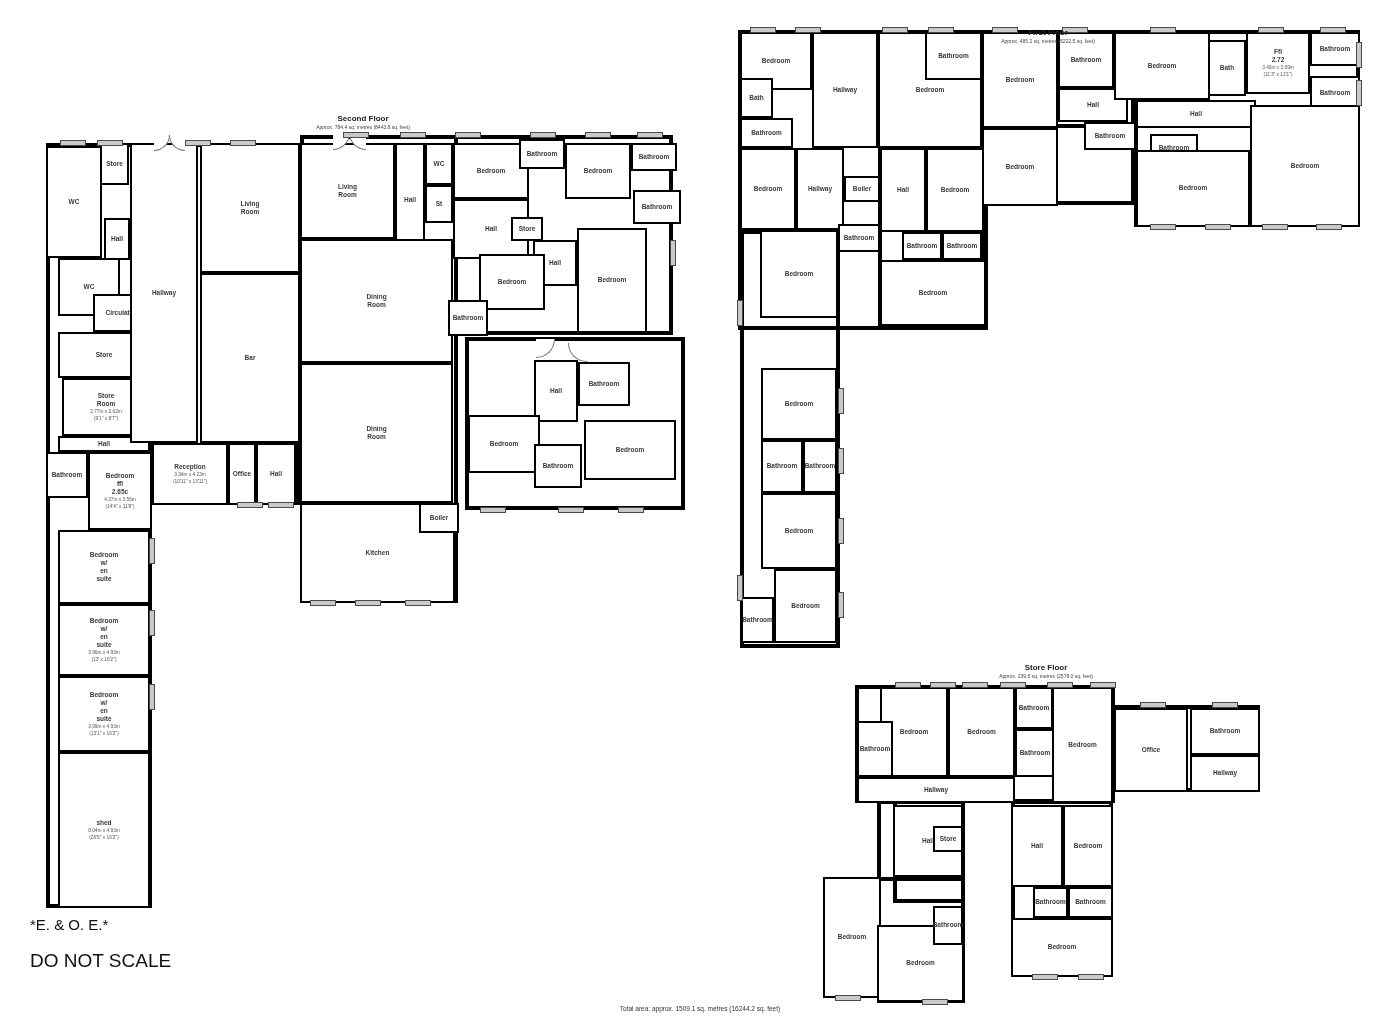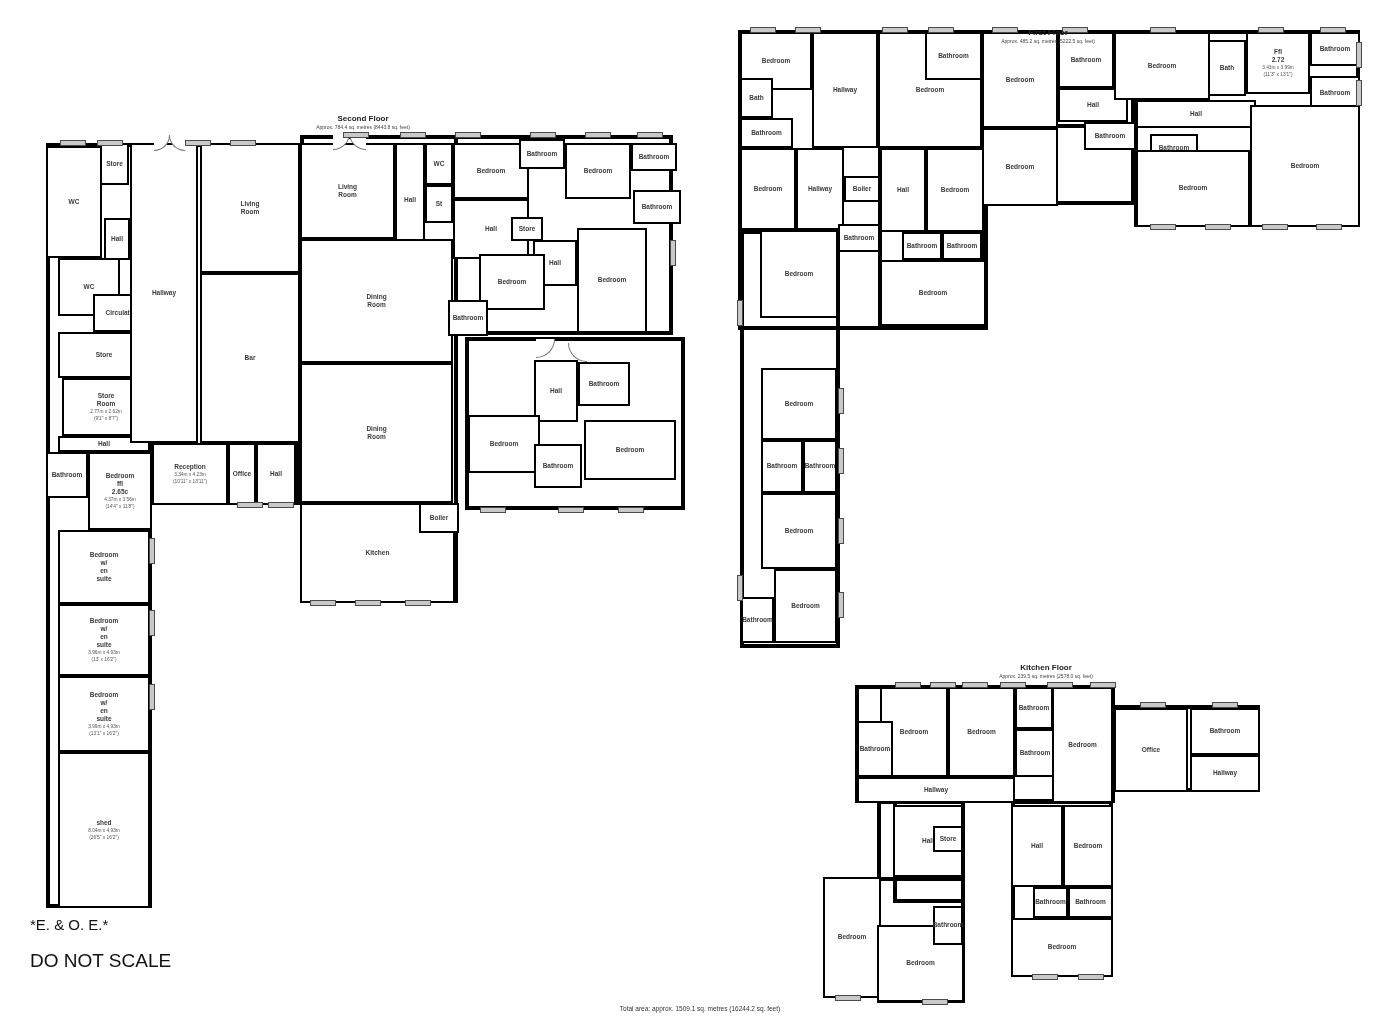--- a/index.html
+++ b/index.html
@@ -442,17 +442,17 @@
       <div class="window" style="left: 1000px; top: 682px; width: 26px; height: 6px;"></div>
       <div class="window" style="left: 1047px; top: 682px; width: 26px; height: 6px;"></div>
       <div class="window" style="left: 1090px; top: 682px; width: 26px; height: 6px;"></div>
       <div class="window" style="left: 1140px; top: 702px; width: 26px; height: 6px;"></div>
       <div class="window" style="left: 1212px; top: 702px; width: 26px; height: 6px;"></div>
       <div class="window" style="left: 835px; top: 995px; width: 26px; height: 6px;"></div>
       <div class="window" style="left: 922px; top: 999px; width: 26px; height: 6px;"></div>
       <div class="window" style="left: 1032px; top: 974px; width: 26px; height: 6px;"></div>
       <div class="window" style="left: 1078px; top: 974px; width: 26px; height: 6px;"></div>
       <div class="floor-title" style="left: 936px; top: 663px;">
-        <div class="floor-title-main">Kitchen Floor</div>
+        <div class="floor-title-main">Store Floor</div>
         <div class="floor-title-sub">Approx. 239.5 sq. metres (2578.0 sq. feet)</div>
       </div>
     </div>
   </div>
 
 </body></html>

